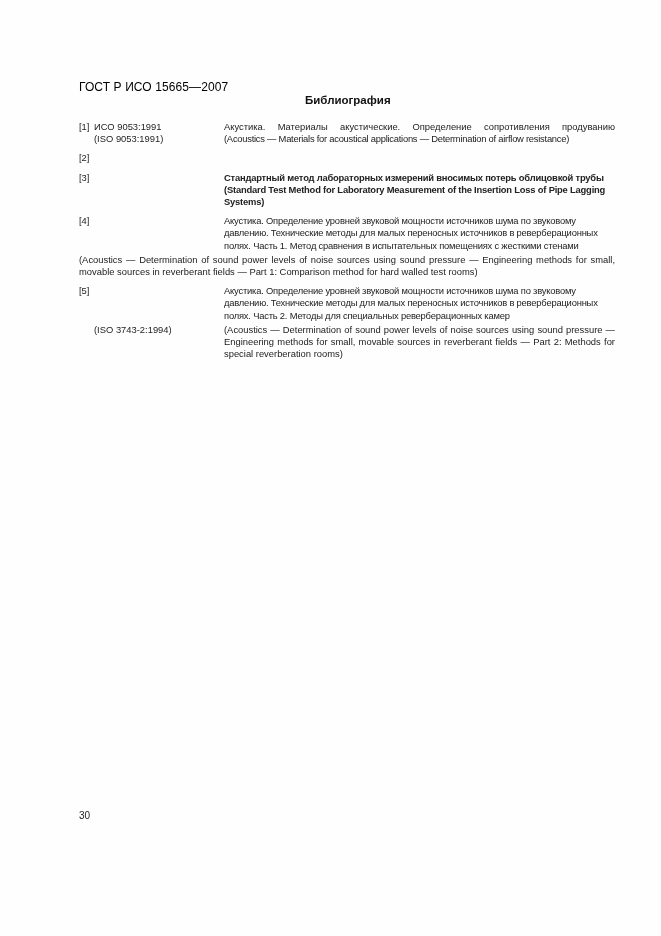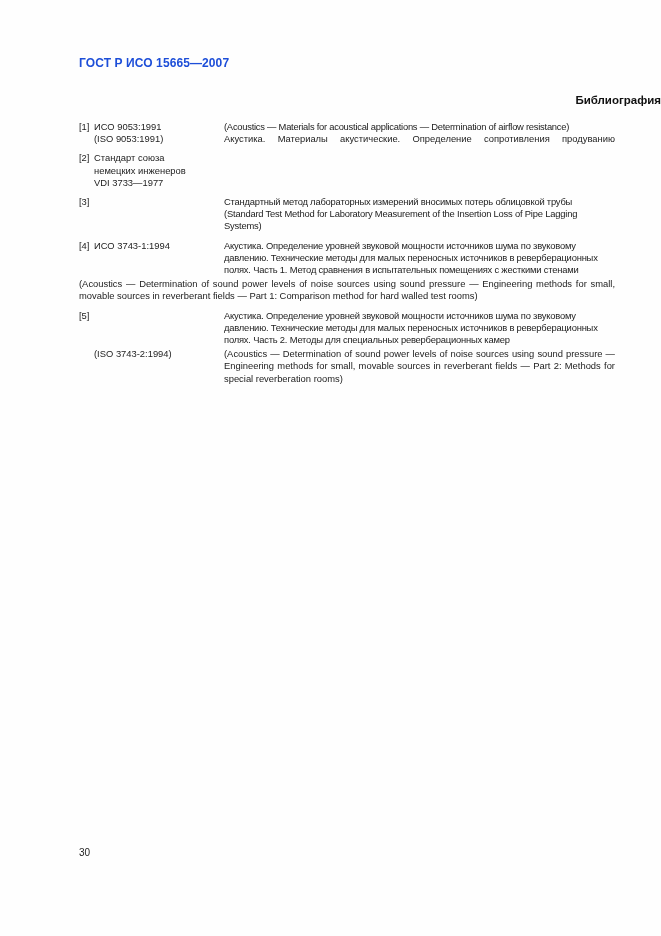--- a/index.html
+++ b/index.html
@@ -12,32 +12,32 @@
       height: 936px;
       position: relative;
       overflow: hidden;
       font-family: "Liberation Sans", "DejaVu Sans", sans-serif;
       color: #1a1a1a;
       background: #fefefe;
     }
     .page-header {
       position: absolute;
       left: 79px;
-      top: 56px;
+      top: 80px;
       font-size: 12px;
-      font-weight: bold;
+      font-weight: normal;
       letter-spacing: 0.1px;
-      color: #1d4ed8;
+      color: #000000;
     }
     .section-title {
       position: absolute;
       left: 0;
       width: 661px;
       top: 94px;
-      text-align: right;
+      text-align: left;
       padding-left: 305px;
       box-sizing: border-box;
       font-size: 11.5px;
       font-weight: bold;
       color: #111;
     }
     .bib {
       position: absolute;
       left: 79px;
       top: 121px;
@@ -65,21 +65,21 @@
     .right {
       flex: 1;
       text-align: justify;
     }
     .pair {
       display: flex;
     }
     .page-number {
       position: absolute;
       left: 79px;
-      top: 847px;
+      top: 810px;
       font-size: 10px;
       color: #222;
     }
   </style>
 </head>
 <body>
 
 <div class="page-header">ГОСТ Р ИСО 15665—2007</div>
 
 <div class="section-title">Библиография</div>
@@ -88,53 +88,45 @@
 
   <div class="entry">
     <div class="left">
       <span class="num">[1]</span>
       <div class="ref">
         <div>ИСО 9053:1991</div>
         <div>(ISO 9053:1991)</div>
       </div>
     </div>
     <div class="right">
+      <div style="text-align-last: justify;">Акустика. Материалы акустические. Определение сопротивления продуванию</div>
       <div style="letter-spacing:-0.25px; white-space:nowrap;">(Acoustics — Materials for acoustical applications — Determination of airflow resistance)</div>
-      <div style="text-align-last: justify;">Акустика. Материалы акустические. Определение сопротивления продуванию</div>
     </div>
   </div>
 
   <div class="entry">
     <div class="left">
       <span class="num">[2]</span>
-      <div class="ref">
-        <div>Стандарт союза</div>
-        <div>немецких инженеров</div>
-        <div>VDI 3733—1977</div>
-      </div>
     </div>
   </div>
 
   <div class="entry">
     <div class="left">
       <span class="num">[3]</span>
     </div>
-    <div class="right" style="text-align:left;">
+    <div class="right" style="text-align:left;font-weight:bold;">
       <div style="letter-spacing:-0.2px;">Стандартный метод лабораторных измерений вносимых потерь облицовкой трубы</div>
       <div style="letter-spacing:-0.2px;">(Standard Test Method for Laboratory Measurement of the Insertion Loss of Pipe Lagging Systems)</div>
     </div>
   </div>
 
   <div class="entry" style="flex-direction:column;">
     <div class="pair" style="margin-bottom:2px;">
       <div class="left">
         <span class="num">[4]</span>
-        <div class="ref">
-          <div>ИСО 3743-1:1994</div>
-        </div>
       </div>
       <div class="right" style="text-align:left;">
         <div style="letter-spacing:-0.2px;">Акустика. Определение уровней звуковой мощности источников шума по звуковому давлению. Технические методы для малых переносных источников в реверберационных полях. Часть 1. Метод сравнения в испытательных помещениях с жесткими стенами</div>
       </div>
     </div>
     <div class="pair">
       <div class="right">
         <div>(Acoustics — Determination of sound power levels of noise sources using sound pressure — Engineering methods for small, movable sources in reverberant fields — Part 1: Comparison method for hard walled test rooms)</div>
       </div>
     </div>

